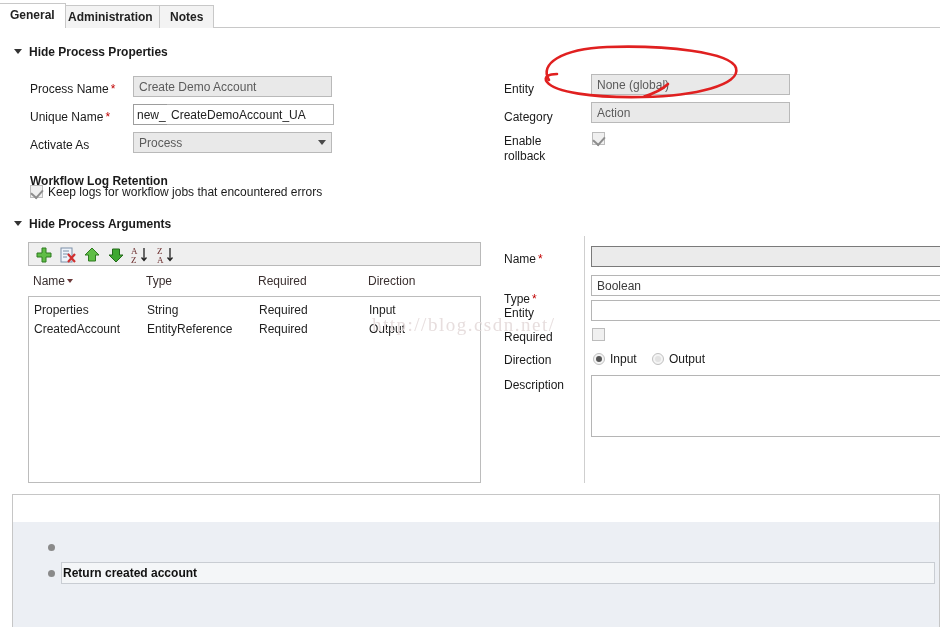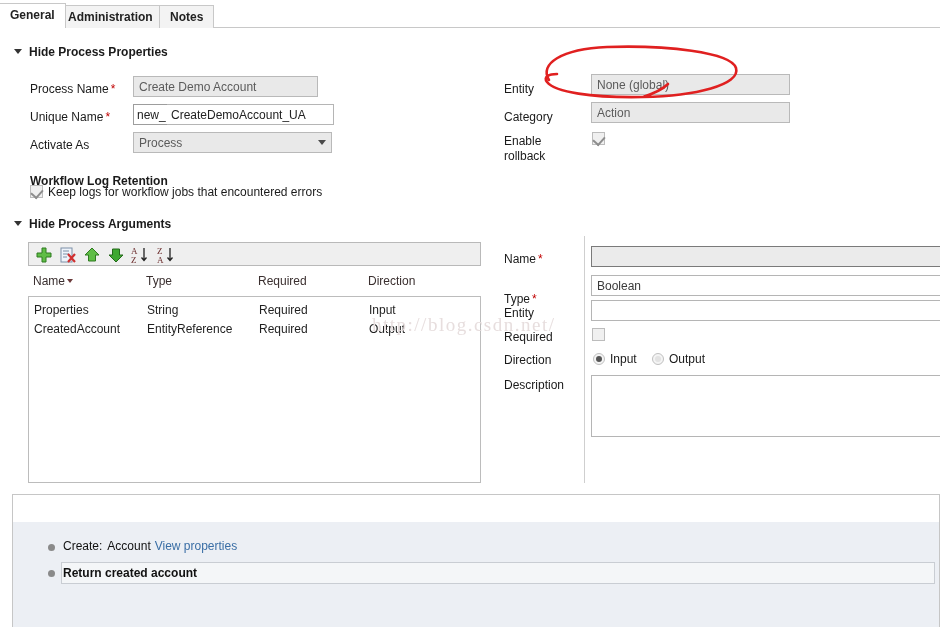--- a/index.html
+++ b/index.html
@@ -348,21 +348,21 @@
   <div class="tab active" id="tab-general">General</div>
   <div class="tab" id="tab-admin">Administration</div>
   <div class="tab" id="tab-notes">Notes</div>
 </div>
 
 <div class="section-header" style="left:14px; top:45px;">
   <span class="caret"></span><span>Hide Process Properties</span>
 </div>
 
 <div class="lbl" style="left:30px; top:82px;"><span>Process Name</span><span class="req-star">*</span></div>
-<div class="field readonly" style="left:133px; top:76px; width:185px;">Create Demo Account</div>
+<div class="field readonly" style="left:133px; top:76px; width:199px;">Create Demo Account</div>
 
 <div class="lbl" style="left:30px; top:110px;"><span>Unique Name</span><span class="req-star">*</span></div>
 <div id="uniquename-wrap" style="left:133px; top:104px;">
   <div id="uniquename-prefix">new_</div>
   <div id="uniquename-value">CreateDemoAccount_UA</div>
 </div>
 
 <div class="lbl" style="left:30px; top:138px;">Activate As</div>
 <div class="field readonly" style="left:133px; top:132px; width:199px;">
   <span>Process</span>
@@ -479,23 +479,20 @@
 <div class="field plain" style="left:591px; top:375px; width:360px; height:62px;"></div>
 
 <div id="watermark">http://blog.csdn.net/</div>
 
 <div id="steps-panel">
   <div id="steps-panel-head"></div>
   <div id="steps-list">
 
     <div class="step-row" style="top:14px;">
       <div class="step-bullet"></div>
-      <div class="step-text">
-        <span>Create:</span><span class="sep"></span><span>Account</span><span class="link">View properties</span>
-      </div>
     </div>
 
     <div class="step-row" style="top:40px;">
       <div id="step-highlight"></div>
       <div class="step-bullet"></div>
       <div class="step-text" style="font-weight:bold; top:4px;">Return created account</div>
     </div>
 
 
   </div>

